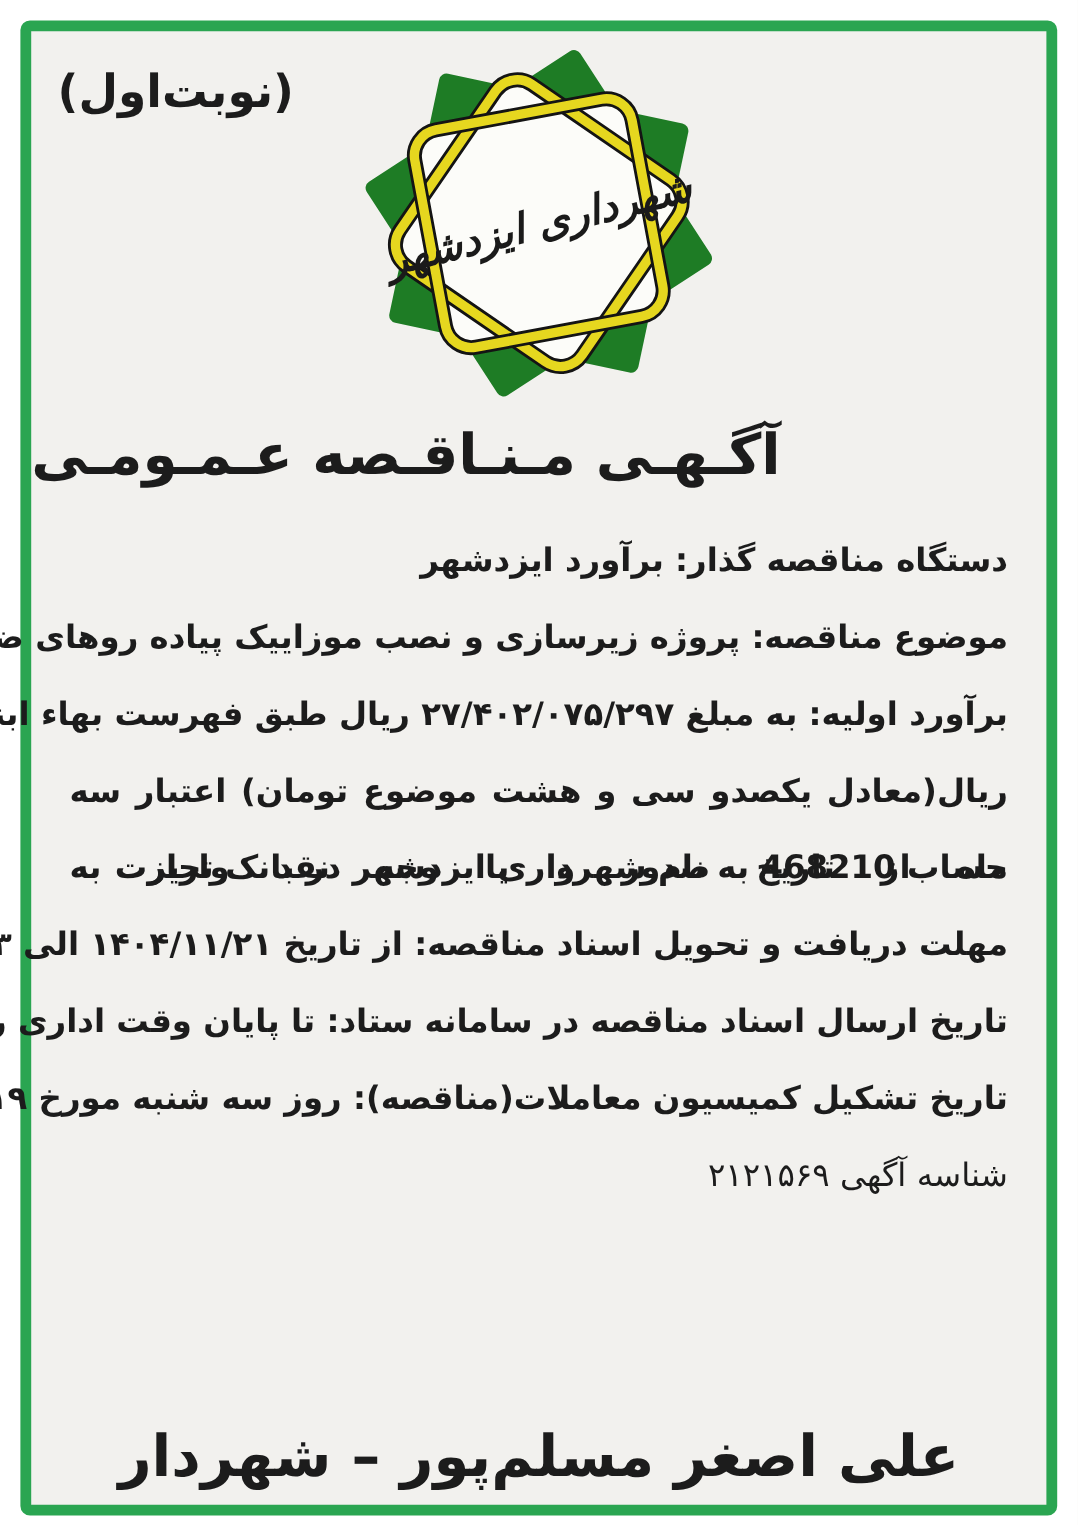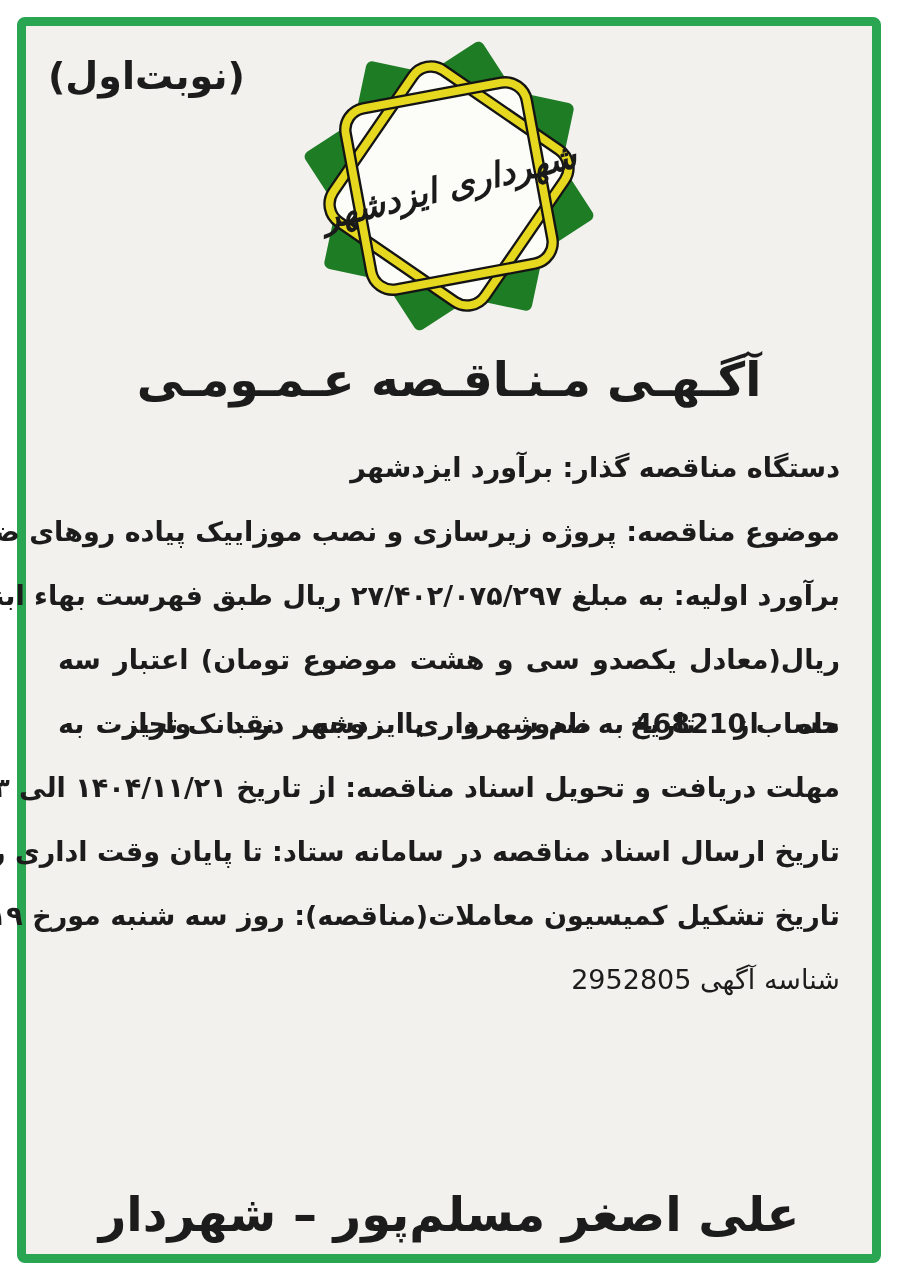--- a/index.html
+++ b/index.html
@@ -43,21 +43,21 @@
   .logo-calligraphy {
     font-family: "DejaVu Serif", serif;
     font-style: italic;
     font-weight: bold;
   }
   .title {
     position: absolute;
     top: 326px;
     left: 0;
     width: 100%;
-    text-align: center;
+    text-align: left;
     direction: rtl;
     font-size: 47px;
     font-weight: bold;
     white-space: nowrap;
   }
   .lines {
     position: absolute;
     top: 410px;
     right: 32px;
     left: 32px;
@@ -123,18 +123,18 @@
 
   <div class="lines">
     <div class="line">دستگاه مناقصه گذار: برآورد ایزدشهر</div>
     <div class="line">موضوع مناقصه: پروژه زیرسازی و نصب موزاییک پیاده روهای ضلع شرقی و غربی گلستان ۸۴</div>
     <div class="line">برآورد اولیه: به مبلغ ۲۷/۴۰۲/۰۷۵/۲۹۷ ریال طبق فهرست بهاء ابنیه ۱۴۰۴</div>
     <div class="line stretch">ریال(معادل یکصدو سی و هشت موضوع تومان) اعتبار سه ماه از تاریخ صدور و یا وجه نقد واریز به</div>
     <div class="line">حساب 468210 به نام شهرداری ایزدشهر در بانک تجارت</div>
     <div class="line">مهلت دریافت و تحویل اسناد مناقصه: از تاریخ ۱۴۰۴/۱۱/۲۱ الی ۱۴۰۴/۱۲/۰۳</div>
     <div class="line">تاریخ ارسال اسناد مناقصه در سامانه ستاد: تا پایان وقت اداری روز دوشنبه مورخ ۱۴۰۴/۱۲/۱۸</div>
     <div class="line">تاریخ تشکیل کمیسیون معاملات(مناقصه): روز سه شنبه مورخ ۱۴۰۴/۱۲/۱۹ ساعت ۱۳:۰۰</div>
-    <div class="line light">شناسه آگهی 2952805</div>
+    <div class="line light">شناسه آگهی ۲۱۲۱۵۶۹</div>
   </div>
 
   <div class="signature">علی اصغر مسلم‌پور – شهردار</div>
 
 </div>
 
 </body></html>

